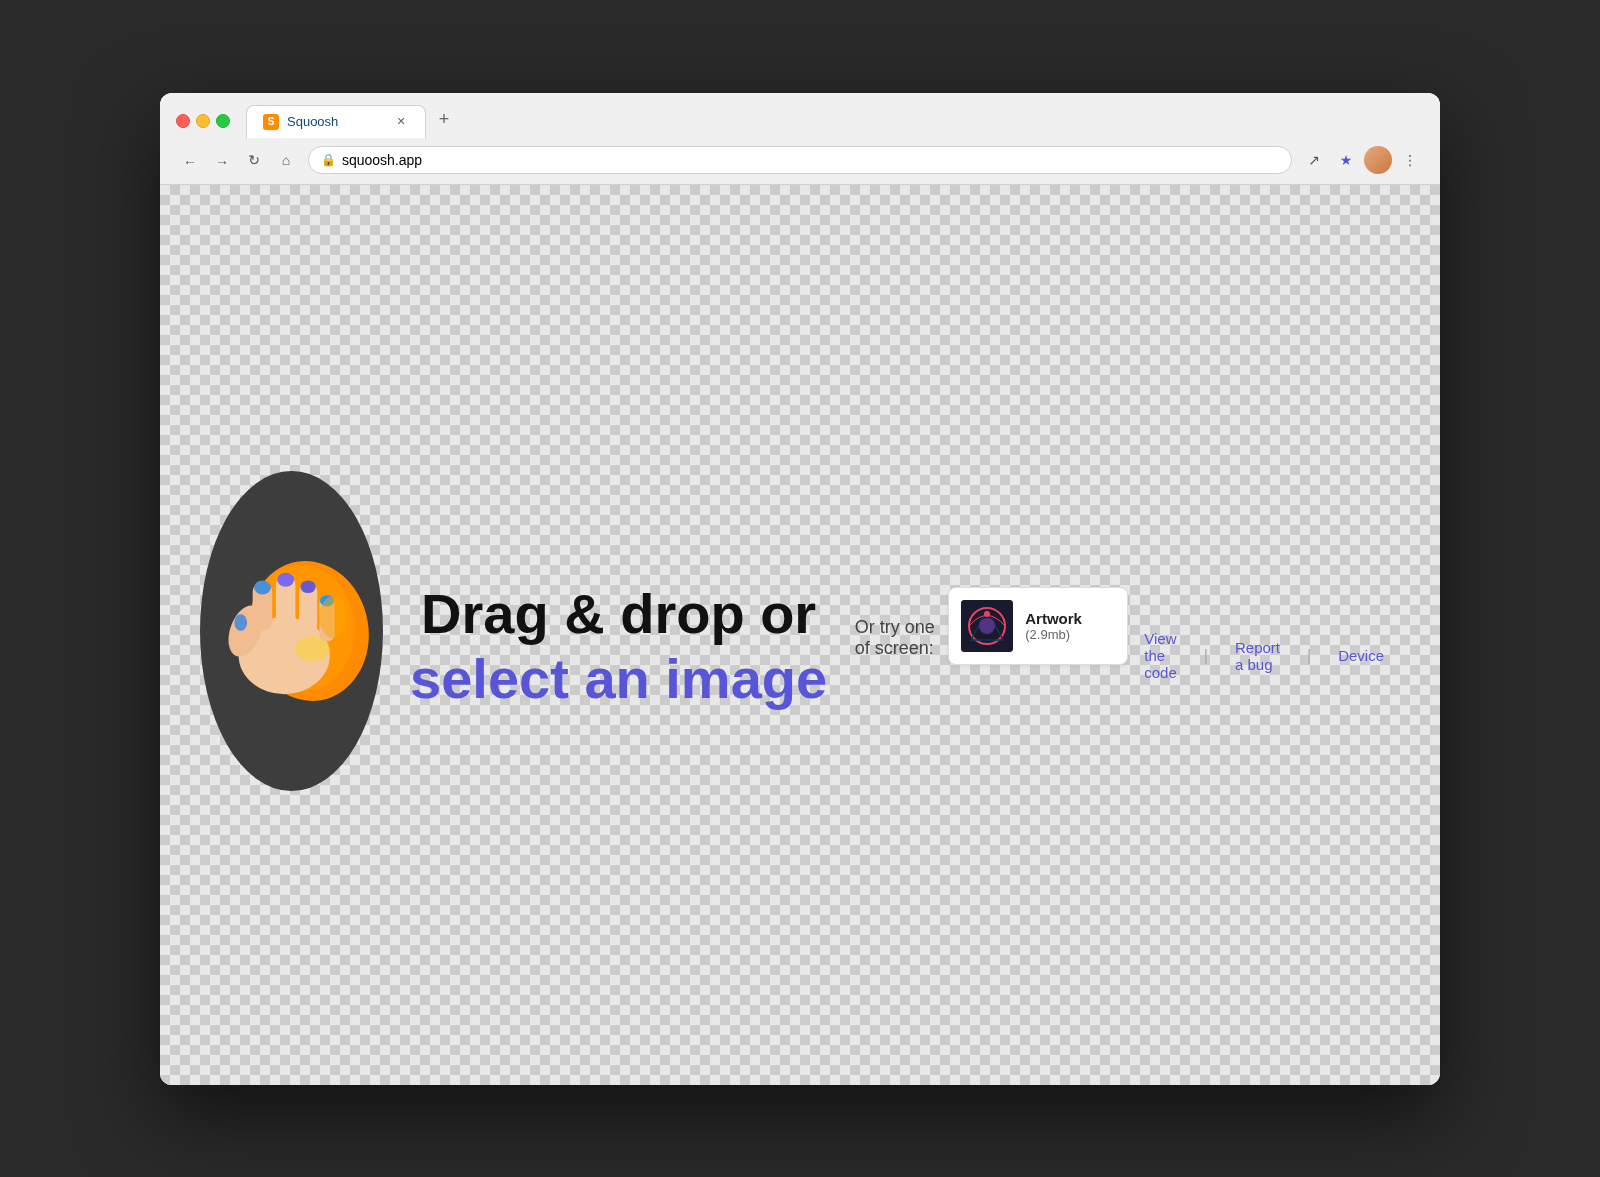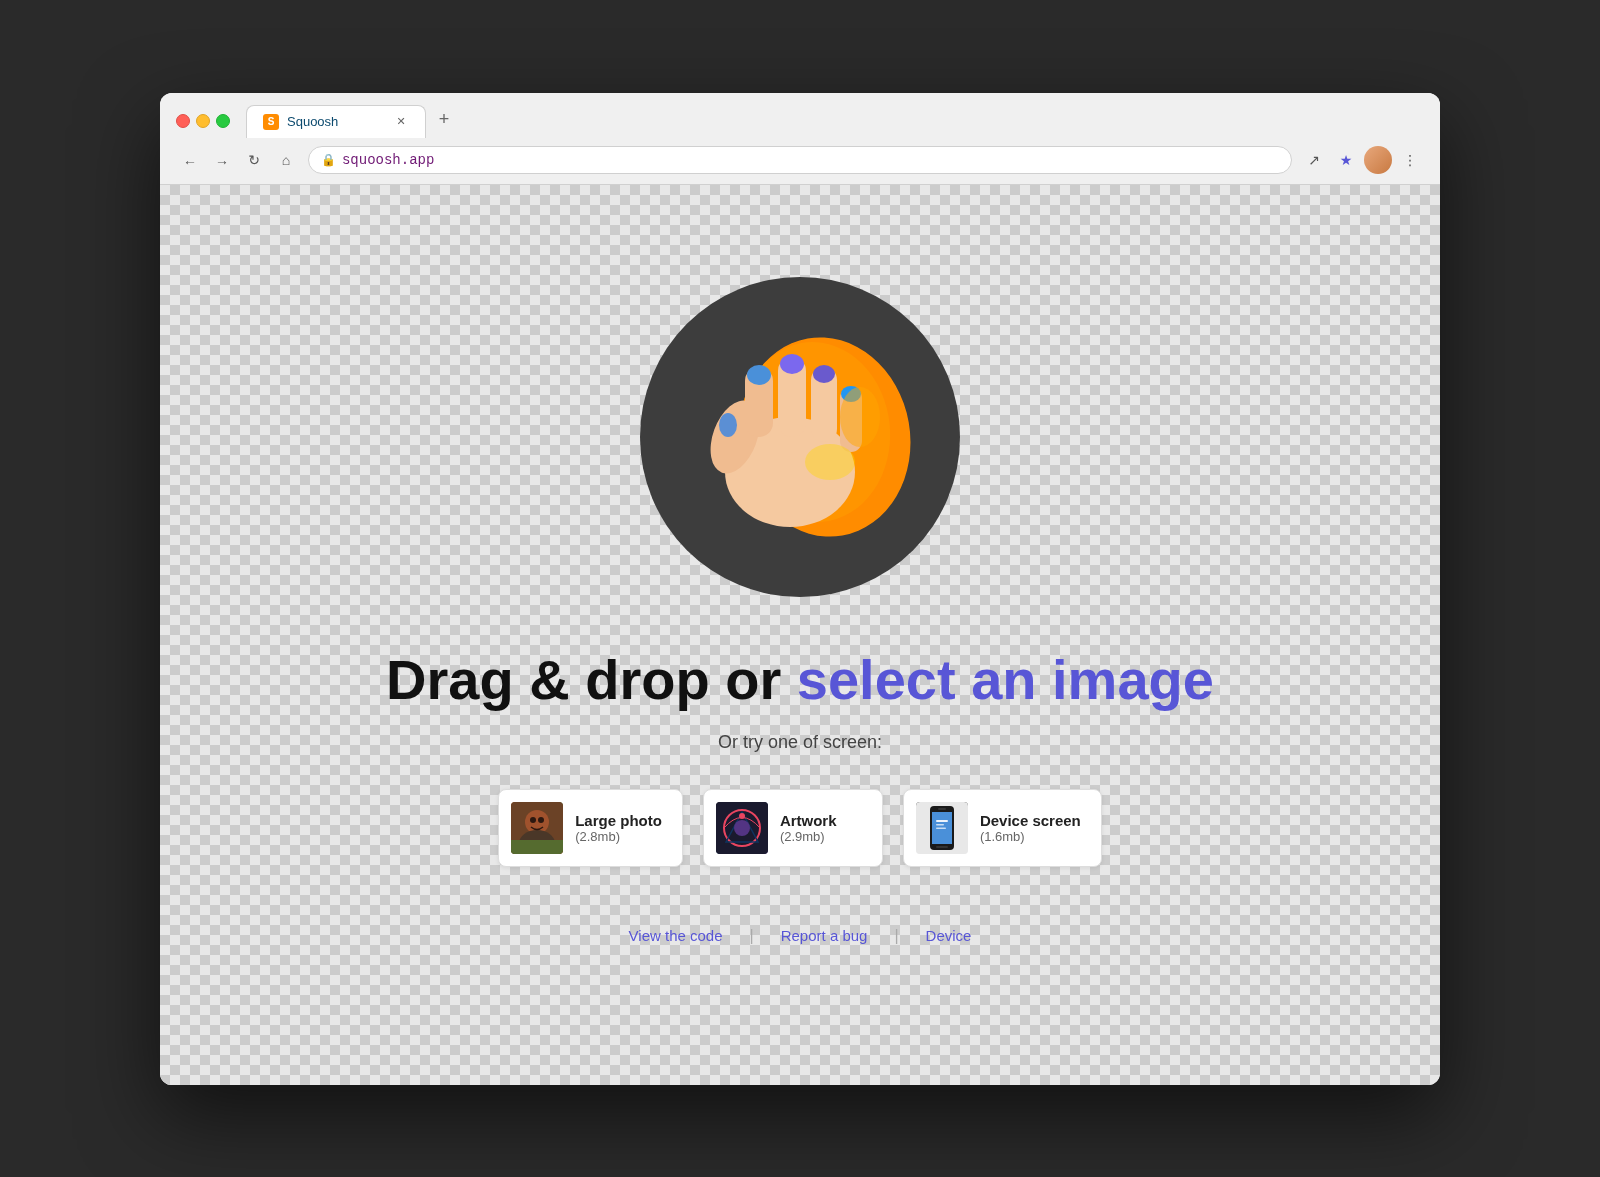--- a/index.html
+++ b/index.html
@@ -156,22 +156,21 @@
       color: #333;
     }
 
     .lock-icon {
       color: #4caf50;
       font-size: 12px;
     }
 
     .address-text {
       font-size: 14px;
-      color: #701a75;
-      font-family: Liberation Mono, monospace;
+      color: #000000;
     }
 
     .nav-right {
       display: flex;
       gap: 4px;
       align-items: center;
     }
 
     .nav-icon-btn {
       width: 28px;
@@ -197,21 +196,21 @@
     .page-content {
       background-image:
         linear-gradient(45deg, #ccc 25%, transparent 25%),
         linear-gradient(-45deg, #ccc 25%, transparent 25%),
         linear-gradient(45deg, transparent 75%, #ccc 75%),
         linear-gradient(-45deg, transparent 75%, #ccc 75%);
       background-size: 20px 20px;
       background-position: 0 0, 0 10px, 10px -10px, -10px 0px;
       background-color: #e8e8e8;
       display: flex;
-      flex-direction: column;
+      flex-direction: row;
       align-items: center;
       padding: 92px 40px 50px;
       min-height: 900px;
     }
 
     
     .logo-circle {
       width: 320px;
       height: 320px;
       border-radius: 50%;
@@ -432,79 +431,40 @@
     </div>
 
     <div class="headline">
       <span>Drag &amp; drop or </span><span class="headline-link">select an image</span>
     </div>
 
     <div class="subheadline">Or try one of screen:</div>
 
     <div class="samples-container">
 
-      <div class="sample-item">
-        <div class="sample-thumb">
-          <div class="thumb-photo">
-            <svg width="52" height="52" viewBox="0 0 52 52" xmlns="http://www.w3.org/2000/svg">
-              <rect width="52" height="52" fill="#6B4226"></rect>
-              <circle cx="26" cy="20" r="12" fill="#A0522D"></circle>
-              <ellipse cx="26" cy="42" rx="18" ry="14" fill="#4a3728"></ellipse>
-              <circle cx="22" cy="18" r="3" fill="#2c1810"></circle>
-              <circle cx="30" cy="18" r="3" fill="#2c1810"></circle>
-              <path d="M20 25 Q26 30 32 25" stroke="#2c1810" stroke-width="1.5" fill="none"></path>
-              <rect x="0" y="38" width="52" height="14" fill="#556b2f"></rect>
-            </svg>
-          </div>
-        </div>
-        <div class="sample-info">
-          <div class="sample-name">Large photo</div>
-          <div class="sample-size">(2.8mb)</div>
-        </div>
-      </div>
 
       <div class="sample-item">
         <div class="sample-thumb">
           <div class="thumb-artwork">
             <svg width="52" height="52" viewBox="0 0 52 52" xmlns="http://www.w3.org/2000/svg">
               <rect width="52" height="52" fill="#1a1a2e"></rect>
               <circle cx="26" cy="26" r="18" fill="none" stroke="#e94560" stroke-width="2"></circle>
               <path d="M10 40 L26 10 L42 40 Z" fill="none" stroke="#0f3460" stroke-width="1.5"></path>
               <circle cx="26" cy="26" r="8" fill="#533483"></circle>
               <path d="M8 26 Q26 5 44 26" stroke="#e94560" stroke-width="1" fill="none"></path>
               <circle cx="26" cy="14" r="3" fill="#e94560"></circle>
             </svg>
           </div>
         </div>
         <div class="sample-info">
           <div class="sample-name">Artwork</div>
           <div class="sample-size">(2.9mb)</div>
         </div>
       </div>
 
-      <div class="sample-item">
-        <div class="sample-thumb">
-          <div class="thumb-device">
-            <svg width="52" height="52" viewBox="0 0 52 52" xmlns="http://www.w3.org/2000/svg">
-              <rect width="52" height="52" fill="#e8e8e8"></rect>
-              <rect x="14" y="4" width="24" height="44" rx="4" fill="#1a1a1a"></rect>
-              <rect x="16" y="10" width="20" height="32" fill="#4a90d9"></rect>
-              <rect x="20" y="18" width="12" height="2" rx="1" fill="#fff" opacity="0.9"></rect>
-              <rect x="20" y="22" width="8" height="1.5" rx="0.75" fill="#fff" opacity="0.7"></rect>
-              <rect x="20" y="25.5" width="10" height="1.5" rx="0.75" fill="#fff" opacity="0.7"></rect>
-              <rect x="22" y="6" width="8" height="2" rx="1" fill="#333"></rect>
-              <rect x="20" y="44" width="12" height="2" rx="1" fill="#333"></rect>
-            </svg>
-          </div>
-        </div>
-        <div class="sample-info">
-          <div class="sample-name">Device screen</div>
-          <div class="sample-size">(1.6mb)</div>
-        </div>
-      </div>
 
 
     </div>
 
     <div class="footer-links">
       <a class="footer-link">View the code</a>
       <span class="footer-separator">|</span>
       <a class="footer-link">Report a bug</a>
       <span class="footer-separator">|</span>
       <a class="footer-link">Device</a>

